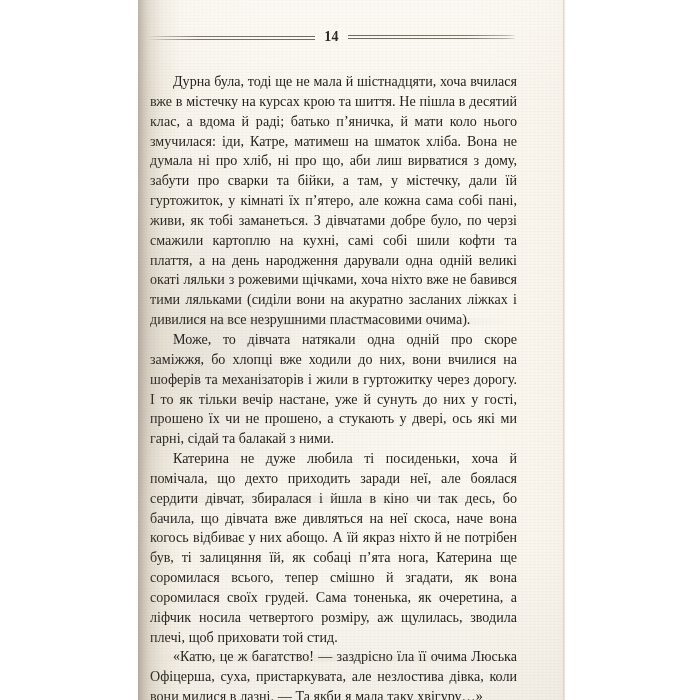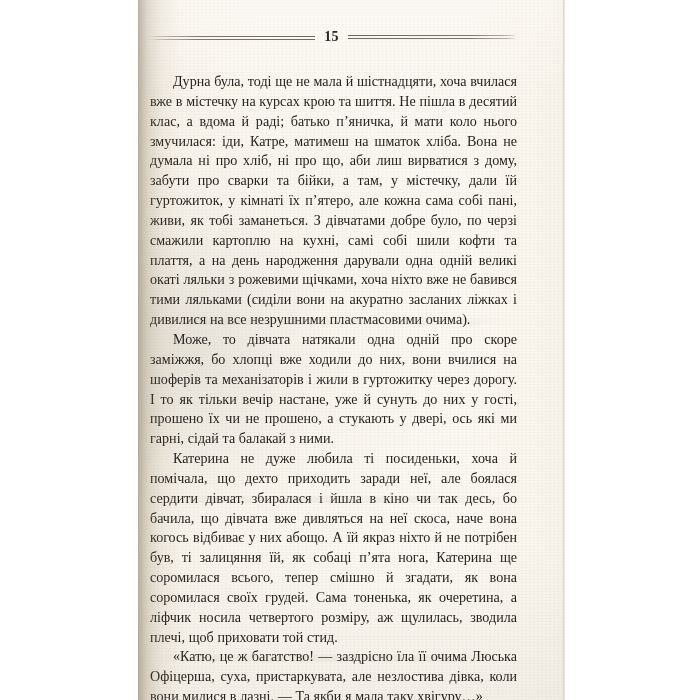--- a/index.html
+++ b/index.html
@@ -184,21 +184,21 @@
 
 <div id="scene">
 
   <div id="book-page">
 
     <div id="paper-grain"></div>
     <div id="page-shade"></div>
 
     <div id="running-head">
       <span class="head-rule" id="head-rule-left"></span>
-      <span id="folio">15</span>
+      <span id="folio">14</span>
       <span class="head-rule" id="head-rule-right"></span>
     </div>
 
     <div id="text-block">
       <p class="para">Дурна була, тоді ще не мала й шістнадцяти, хоча вчилася вже в містечку на курсах крою та шиття. Не пішла в десятий клас, а вдома й раді; батько п’яничка, й мати коло нього змучилася: іди, Катре, матимеш на шматок хліба. Вона не думала ні про хліб, ні про що, аби лиш вирватися з дому, забути про сварки та бійки, а там, у містечку, дали їй гуртожиток, у кімнаті їх п’ятеро, але кожна сама собі пані, живи, як тобі заманеться. З дівчатами добре було, по черзі смажили картоплю на кухні, самі собі шили кофти та плаття, а на день народження дарували одна одній великі окаті ляльки з рожевими щічками, хоча ніхто вже не бавився тими ляльками (сиділи вони на акуратно засланих ліжках і дивилися на все незрушними пластмасовими очима).</p>
       <p class="para">Може, то дівчата натякали одна одній про скоре заміжжя, бо хлопці вже ходили до них, вони вчилися на шоферів та механізаторів і жили в гуртожитку через дорогу. І то як тільки вечір настане, уже й сунуть до них у гості, прошено їх чи не прошено, а стукають у двері, ось які ми гарні, сідай та балакай з ними.</p>
       <p class="para">Катерина не дуже любила ті посиденьки, хоча й помічала, що дехто приходить заради неї, але боялася сердити дівчат, збиралася і йшла в кіно чи так десь, бо бачила, що дівчата вже дивляться на неї скоса, наче вона когось відбиває у них абощо. А їй якраз ніхто й не потрібен був, ті залицяння їй, як собаці п’ята нога, Катерина ще соромилася всього, тепер смішно й згадати, як вона соромилася своїх грудей. Сама тоненька, як очеретина, а ліфчик носила четвертого розміру, аж щулилась, зводила плечі, щоб приховати той стид.</p>
       <p class="para">«Катю, це ж багатство! — заздрісно їла її очима Люська Офіцерша, суха, пристаркувата, але незлостива дівка, коли вони милися в лазні. — Та якби я мала таку хвігуру…»</p>
     </div>
 

